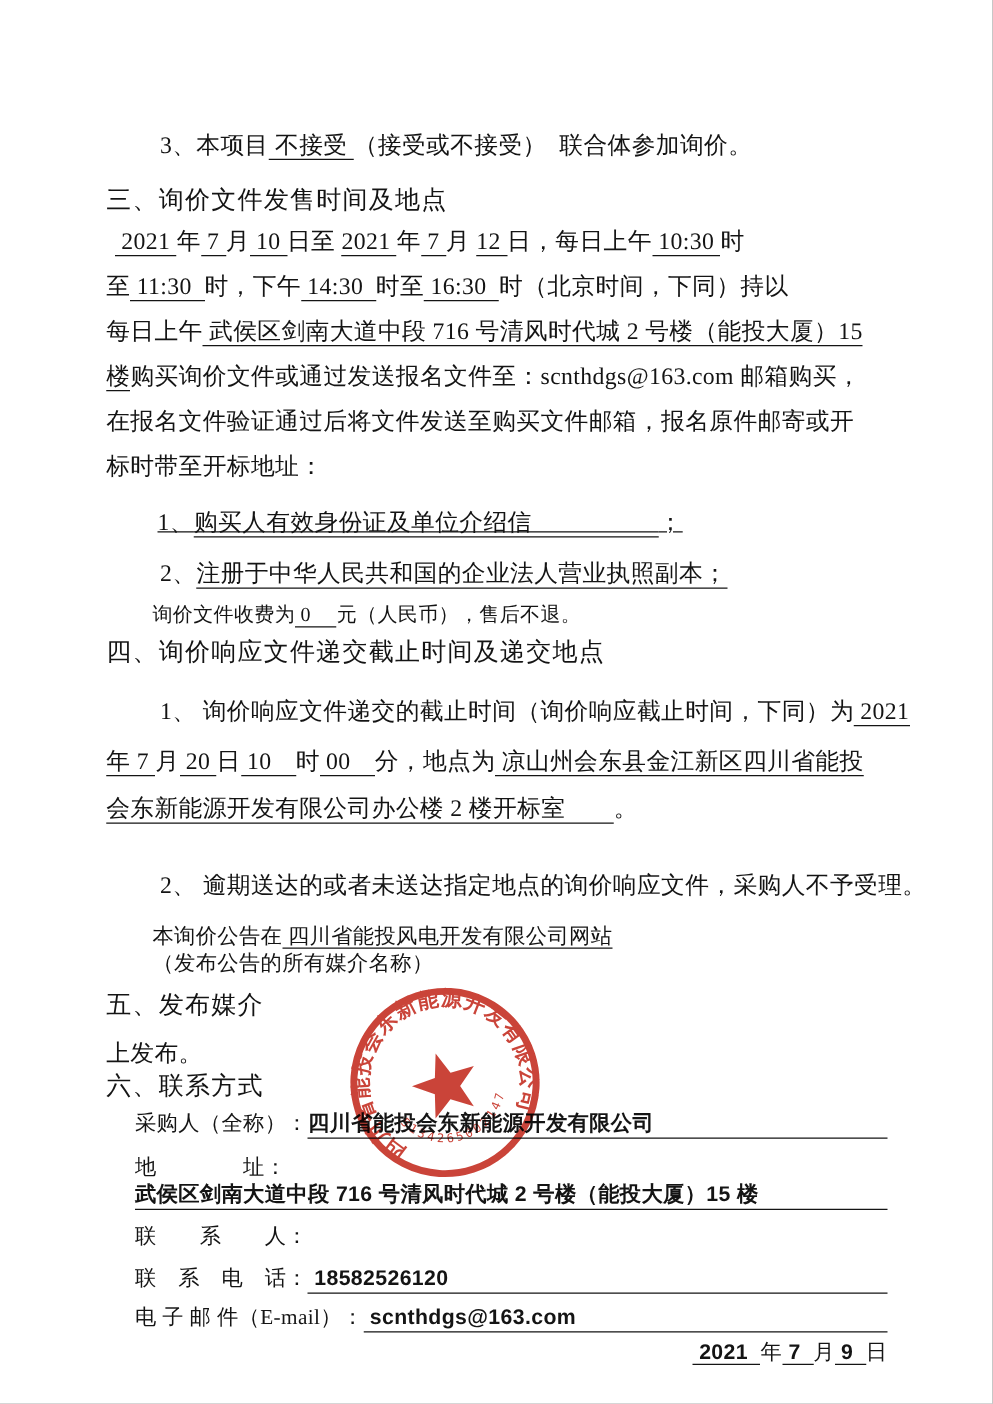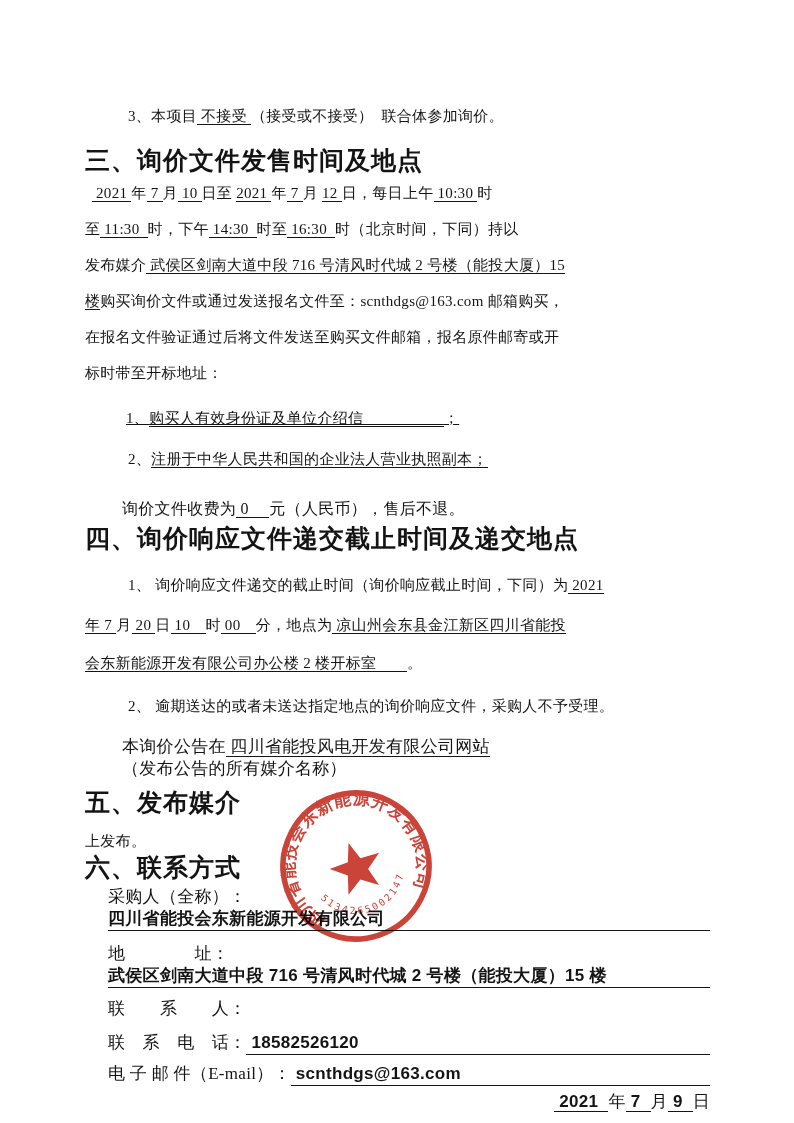--- a/index.html
+++ b/index.html
@@ -9,29 +9,29 @@
     margin:0 auto;
     background:#ffffff;
     overflow:hidden;
     box-sizing:border-box;
     padding:105px 84px 0 85px;
     color:#141414;
     font-family:"Liberation Serif","DejaVu Serif",serif;
   }
   .line {
     position:relative;
-    font-size:15px;
+    font-size:19px;
     line-height:23px;
     letter-spacing:0.3px;
   }
   .line span { white-space:pre; }
   .h {
     font-family:"Liberation Sans","DejaVu Sans",sans-serif;
-    font-weight:bold;
-    font-size:25px;
+    font-weight:normal;
+    font-size:20px;
     line-height:24px;
     letter-spacing:1px;
   }
   .fee  { font-size:16px; line-height:20px; }
   .pub  { font-size:17px; line-height:22px; }
   .u    { border-bottom:1.5px solid #141414; }
   .b    { font-weight:bold; font-family:"Liberation Sans","DejaVu Sans",sans-serif; }
   .contact { display:flex; font-size:17px; line-height:22px; }
   .contact .cl { white-space:pre; }
   .contact .cv {
@@ -51,37 +51,37 @@
 </style>
 </head>
 <body>
 
 <div class="page">
   <div id="doc">
       <div class="line body" style="margin-left: 43px;"><span class="">3、本项目</span><span class="u "> 不接受 </span><span class="">（接受或不接受）  联合体参加询价。</span></div>
       <div class="line h" style="margin-top: 20px;"><span class="">三、询价文件发售时间及地点</span></div>
       <div class="line body" style="margin-top: 10px; margin-left: 7px;"><span class="u "> 2021 </span><span class="">年</span><span class="u "> 7 </span><span class="">月</span><span class="u "> 10 </span><span class="">日至 </span><span class="u ">2021 </span><span class="">年</span><span class="u "> 7 </span><span class="">月 </span><span class="u ">12 </span><span class="">日，每日上午</span><span class="u "> 10:30 </span><span class="">时</span></div>
       <div class="line body" style="margin-top: 13px;"><span class="">至</span><span class="u "> 11:30  </span><span class="">时，下午</span><span class="u "> 14:30  </span><span class="">时至</span><span class="u "> 16:30  </span><span class="">时（北京时间，下同）持以</span></div>
-      <div class="line body" style="margin-top: 13px;"><span class="">发布媒介</span><span class="u "> 武侯区剑南大道中段 716 号清风时代城 2 号楼（能投大厦）15</span></div>
+      <div class="line body" style="margin-top: 13px;"><span class="">每日上午</span><span class="u "> 武侯区剑南大道中段 716 号清风时代城 2 号楼（能投大厦）15</span></div>
       <div class="line body" style="margin-top: 13px;"><span class="u ">楼</span><span class="">购买询价文件或通过发送报名文件至：scnthdgs@163.com 邮箱购买，</span></div>
       <div class="line body" style="margin-top: 13px; font-family: Liberation Serif, serif;"><span class="">在报名文件验证通过后将文件发送至购买文件邮箱，报名原件邮寄或开</span></div>
       <div class="line body" style="margin-top: 13px;"><span class="">标时带至开标地址：</span></div>
       <div class="line body" style="margin-top: 22px; margin-left: 41px; text-decoration: underline;"><span class="">1、</span><span class="u ">购买人有效身份证及单位介绍信　　　　　 </span><span class="">；</span></div>
       <div class="line body" style="margin-top: 18px; margin-left: 43px;"><span class="">2、</span><span class="u ">注册于中华人民共和国的企业法人营业执照副本；</span></div>
-      <div class="line fee" style="margin-top: 28px; margin-left: 37px;"><span class="">询价文件收费为</span><span class="u "> 0　 </span><span class="">元（人民币），售后不退。</span></div>
+      <div class="line fee" style="margin-top: 12px; margin-left: 37px;"><span class="">询价文件收费为</span><span class="u "> 0　 </span><span class="">元（人民币），售后不退。</span></div>
       <div class="line h" style="margin-top: 7px;"><span class="">四、询价响应文件递交截止时间及递交地点</span></div>
       <div class="line body" style="margin-top: 24px; margin-left: 43px;"><span class="">1、 询价响应文件递交的截止时间（询价响应截止时间，下同）为</span><span class="u "> 2021</span></div>
       <div class="line body" style="margin-top: 17px;"><span class="u ">年</span><span class="u "> 7 </span><span class="">月</span><span class="u "> 20 </span><span class="">日</span><span class="u "> 10　</span><span class="">时</span><span class="u "> 00　</span><span class="">分，地点为</span><span class="u "> 凉山州会东县金江新区四川省能投</span></div>
       <div class="line body" style="margin-top: 15px;"><span class="u ">会东新能源开发有限公司办公楼 2 楼开标室　　</span><span class="">。</span></div>
-      <div class="line body" style="margin-top: 20px; margin-left: 43px; font-family: Liberation Serif, serif;"><span class="">2、 逾期送达的或者未送达指定地点的询价响应文件，采购人不予受理。</span></div>
+      <div class="line body" style="margin-top: 38px; margin-left: 43px; font-family: Liberation Serif, serif;"><span class="">2、 逾期送达的或者未送达指定地点的询价响应文件，采购人不予受理。</span></div>
       <div class="line pub" style="margin-top: 18px; margin-left: 37px;"><span class="">本询价公告在</span><span class="u "> 四川省能投风电开发有限公司网站</span><span class="">（发布公告的所有媒介名称）</span></div>
       <div class="line h" style="margin-top: 10px;"><span class="">五、发布媒介</span></div>
       <div class="line body" style="margin-top: 16px;"><span class="">上发布。</span></div>
       <div class="line h" style="margin-top: 2px;"><span class="">六、联系方式</span></div>
-      <div class="line contact" style="margin-top: 7px; margin-left: 23px; flex-direction: column;">
+      <div class="line contact" style="margin-top: 7px; margin-left: 23px;">
         <span class="cl">采购人（全称）：</span>
         <span class="cv">四川省能投会东新能源开发有限公司</span>
       </div>
       <div class="line contact" style="margin-top: 12px; margin-left: 23px; flex-direction: column;">
         <span class="cl">地　　　　址：</span>
         <span class="cv">武侯区剑南大道中段 716 号清风时代城 2 号楼（能投大厦）15 楼</span>
       </div>
       <div class="line contact" style="margin-top: 10px; margin-left: 23px;">
         <span class="cl">联　　系　　人：</span>
       </div>

